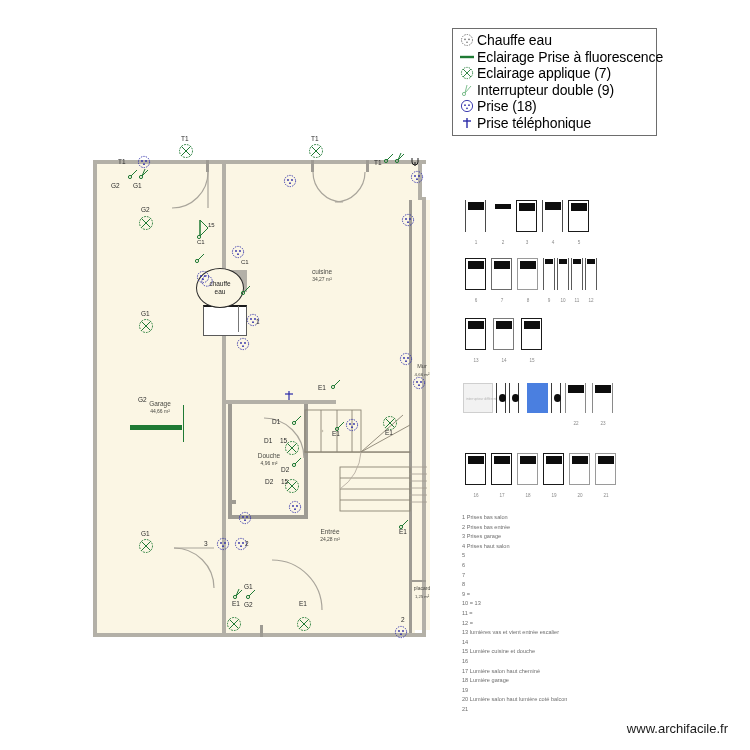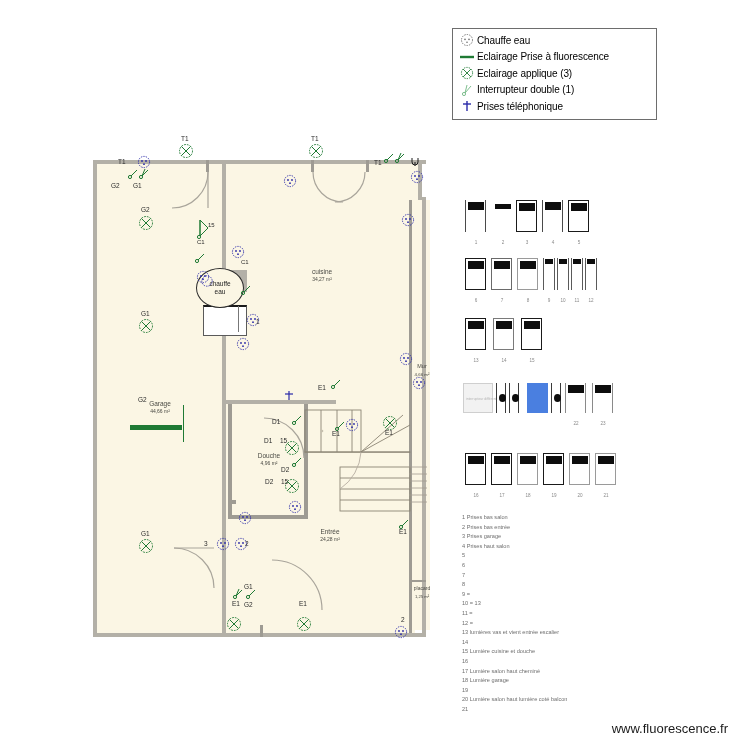--- a/index.html
+++ b/index.html
@@ -28,21 +28,21 @@
   .sym{position:absolute;}
 
   
   #legend{
     left:452px;top:28px;width:205px;
     border:1px solid #6d6d6d;background:#ffffff;
     padding:3px 4px 4px 4px;box-sizing:border-box;
   }
   .leg-row{display:flex;align-items:center;height:16.5px;}
   .leg-ico{width:20px;min-width:20px;display:flex;align-items:center;justify-content:center;}
-  .leg-txt{font-size:10px;color:#000;white-space:nowrap;letter-spacing:-0.1px;}
+  .leg-txt{font-size:14px;color:#000;white-space:nowrap;letter-spacing:-0.1px;}
 
   
   .brow{position:absolute;}
   .brk{position:absolute;box-sizing:border-box;background:#fff;}
   .brk .head{position:absolute;left:1.5px;right:1.5px;top:2px;height:8px;background:#0d0d0d;}
   .brk .headthin{position:absolute;left:1px;right:1px;top:1px;height:5px;background:#0d0d0d;}
   .bnum{position:absolute;font-size:4.6px;color:#8a8a8a;text-align:center;}
   .bcap{position:absolute;font-size:3.4px;color:#b6b6b6;white-space:nowrap;}
 
   
@@ -537,50 +537,63 @@
   <div class="leg-row">
     <span class="leg-ico">
       <svg width="14" height="14" viewBox="0 0 14 14">
           <g stroke="#1f7a34" stroke-width="0.9" fill="none">
             <circle cx="7" cy="7" r="5.6" stroke-dasharray="1.4 1.1"></circle>
             <line x1="3" y1="3" x2="11" y2="11"></line>
             <line x1="11" y1="3" x2="3" y2="11"></line>
           </g>
         </svg>
     </span>
-    <span class="leg-txt">Eclairage applique (3)</span>
+    <span class="leg-txt">Eclairage applique (7)</span>
   </div>
 
 
 
   <div class="leg-row">
     <span class="leg-ico">
       <svg width="14" height="14" viewBox="0 0 14 14">
           <g stroke="#7fbf8f" stroke-width="1" fill="none">
             <circle cx="4" cy="11" r="1.6"></circle>
             <line x1="5" y1="10" x2="11" y2="3"></line>
             <line x1="5" y1="10" x2="7" y2="2"></line>
           </g>
         </svg>
     </span>
-    <span class="leg-txt">Interrupteur double (1)</span>
-  </div>
-
+    <span class="leg-txt">Interrupteur double (9)</span>
+  </div>
+
+  <div class="leg-row">
+    <span class="leg-ico">
+      <svg width="14" height="14" viewBox="0 0 14 14">
+          <g stroke="#2a2aa8" stroke-width="0.9" fill="none">
+            <circle cx="7" cy="7" r="5.6"></circle>
+            <circle cx="5" cy="6.2" r="0.85" fill="#2a2aa8" stroke="none"></circle>
+            <circle cx="9" cy="6.2" r="0.85" fill="#2a2aa8" stroke="none"></circle>
+            <circle cx="7" cy="9.3" r="0.85" fill="#2a2aa8" stroke="none"></circle>
+          </g>
+        </svg>
+    </span>
+    <span class="leg-txt">Prise (18)</span>
+  </div>
 
 
   <div class="leg-row">
     <span class="leg-ico">
       <svg width="14" height="14" viewBox="0 0 14 14">
           <g stroke="#2a2aa8" stroke-width="1.4" fill="none">
             <line x1="3" y1="5" x2="11" y2="5"></line>
             <line x1="7" y1="2" x2="7" y2="12"></line>
           </g>
         </svg>
     </span>
-    <span class="leg-txt">Prises téléphonique</span>
+    <span class="leg-txt">Prise téléphonique</span>
   </div>
 </div>
 
 <div class="abs" id="panel" style="left:460px;top:195px;width:200px;height:320px;">
 
   <div class="brow" style="left:5px;top:5px;">
     <div class="brk" style="left:0px;top:0px;width:21px;height:32px;border-left:1.4px solid #4a4a4a;border-right:1.4px solid #4a4a4a;">
         <span class="head"></span>
       </div>
     <div class="brk" style="left:29px;top:3px;width:18px;height:24px;">
@@ -717,13 +730,13 @@
   <div class="cl">14</div>
   <div class="cl">15 Lumière cuisine et douche</div>
   <div class="cl">16</div>
   <div class="cl">17 Lumière salon haut cheminé</div>
   <div class="cl">18 Lumière garage</div>
   <div class="cl">19</div>
   <div class="cl">20 Lumière salon haut lumière coté balcon</div>
   <div class="cl">21</div>
 </div>
 
-<div id="footer" class="abs">www.fluorescence.fr</div>
+<div id="footer" class="abs">www.archifacile.fr</div>
 
 </body></html>

